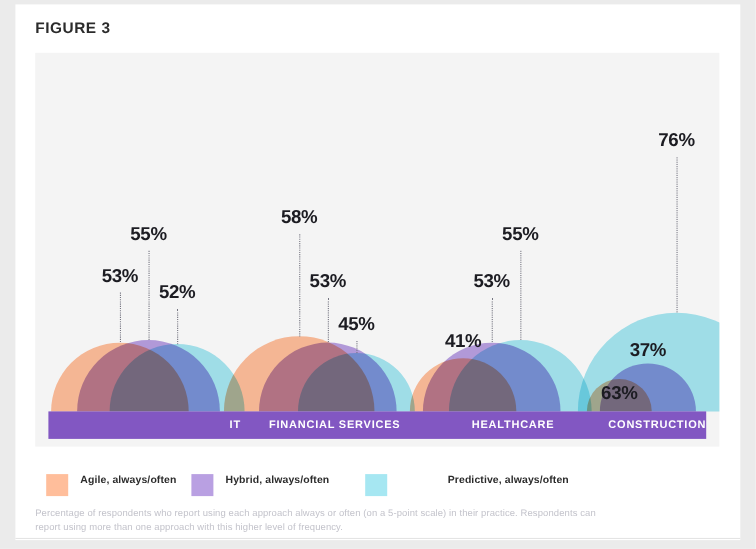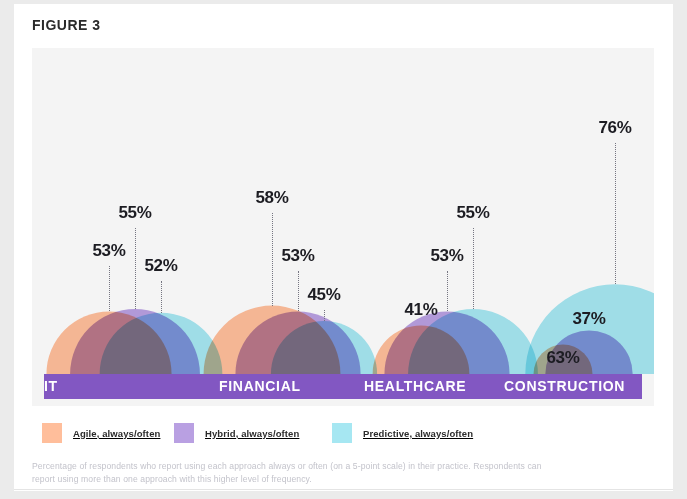--- a/index.html
+++ b/index.html
@@ -75,40 +75,38 @@
     top: 326px;
     width: 598px;
     height: 25px;
     background: #8257c2;
   }
   .axis-cell {
     position: absolute;
     top: 0;
     height: 25px;
     line-height: 25px;
-    text-align: left;
+    text-align: right;
     color: #ffffff;
-    font-size: 14px;
+    font-size: 10px;
     font-weight: bold;
     letter-spacing: 0.7px;
   }
   #legend {
     position: absolute;
     left: 18px;
     top: 415px;
     width: 622px;
     height: 28px;
   }
   .legend-item {
     position: absolute;
-    top: 0;
+    top: 12px;
     display: flex;
-    align-items: center;
     height: 28px;
-    text-decoration: underline;
   }
   .legend-swatch {
     width: 20px;
     height: 20px;
     flex: 0 0 auto;
   }
   .legend-text {
     margin-left: 11px;
     font-size: 9.5px;
     font-weight: bold;
@@ -194,21 +192,21 @@
 
   <div id="legend">
       <div class="legend-item" style="left: 10px;">
         <span class="legend-swatch" style="background: rgb(255, 190, 155);"></span>
         <span class="legend-text">Agile, always/often</span>
       </div>
       <div class="legend-item" style="left: 142px;">
         <span class="legend-swatch" style="background: rgb(185, 160, 226);"></span>
         <span class="legend-text">Hybrid, always/often</span>
       </div>
-      <div class="legend-item" style="left: 300px;">
+      <div class="legend-item" style="left: 300px; gap: 44px;">
         <span class="legend-swatch" style="background: rgb(166, 231, 242);"></span>
         <span class="legend-text">Predictive, always/often</span>
       </div>
     </div>
 
   <div id="footnote">Percentage of respondents who report using each approach always or often (on a 5-point scale) in their practice. Respondents can report using more than one approach with this higher level of frequency.</div>
 
 </div>
 <div id="divider"></div>
 

